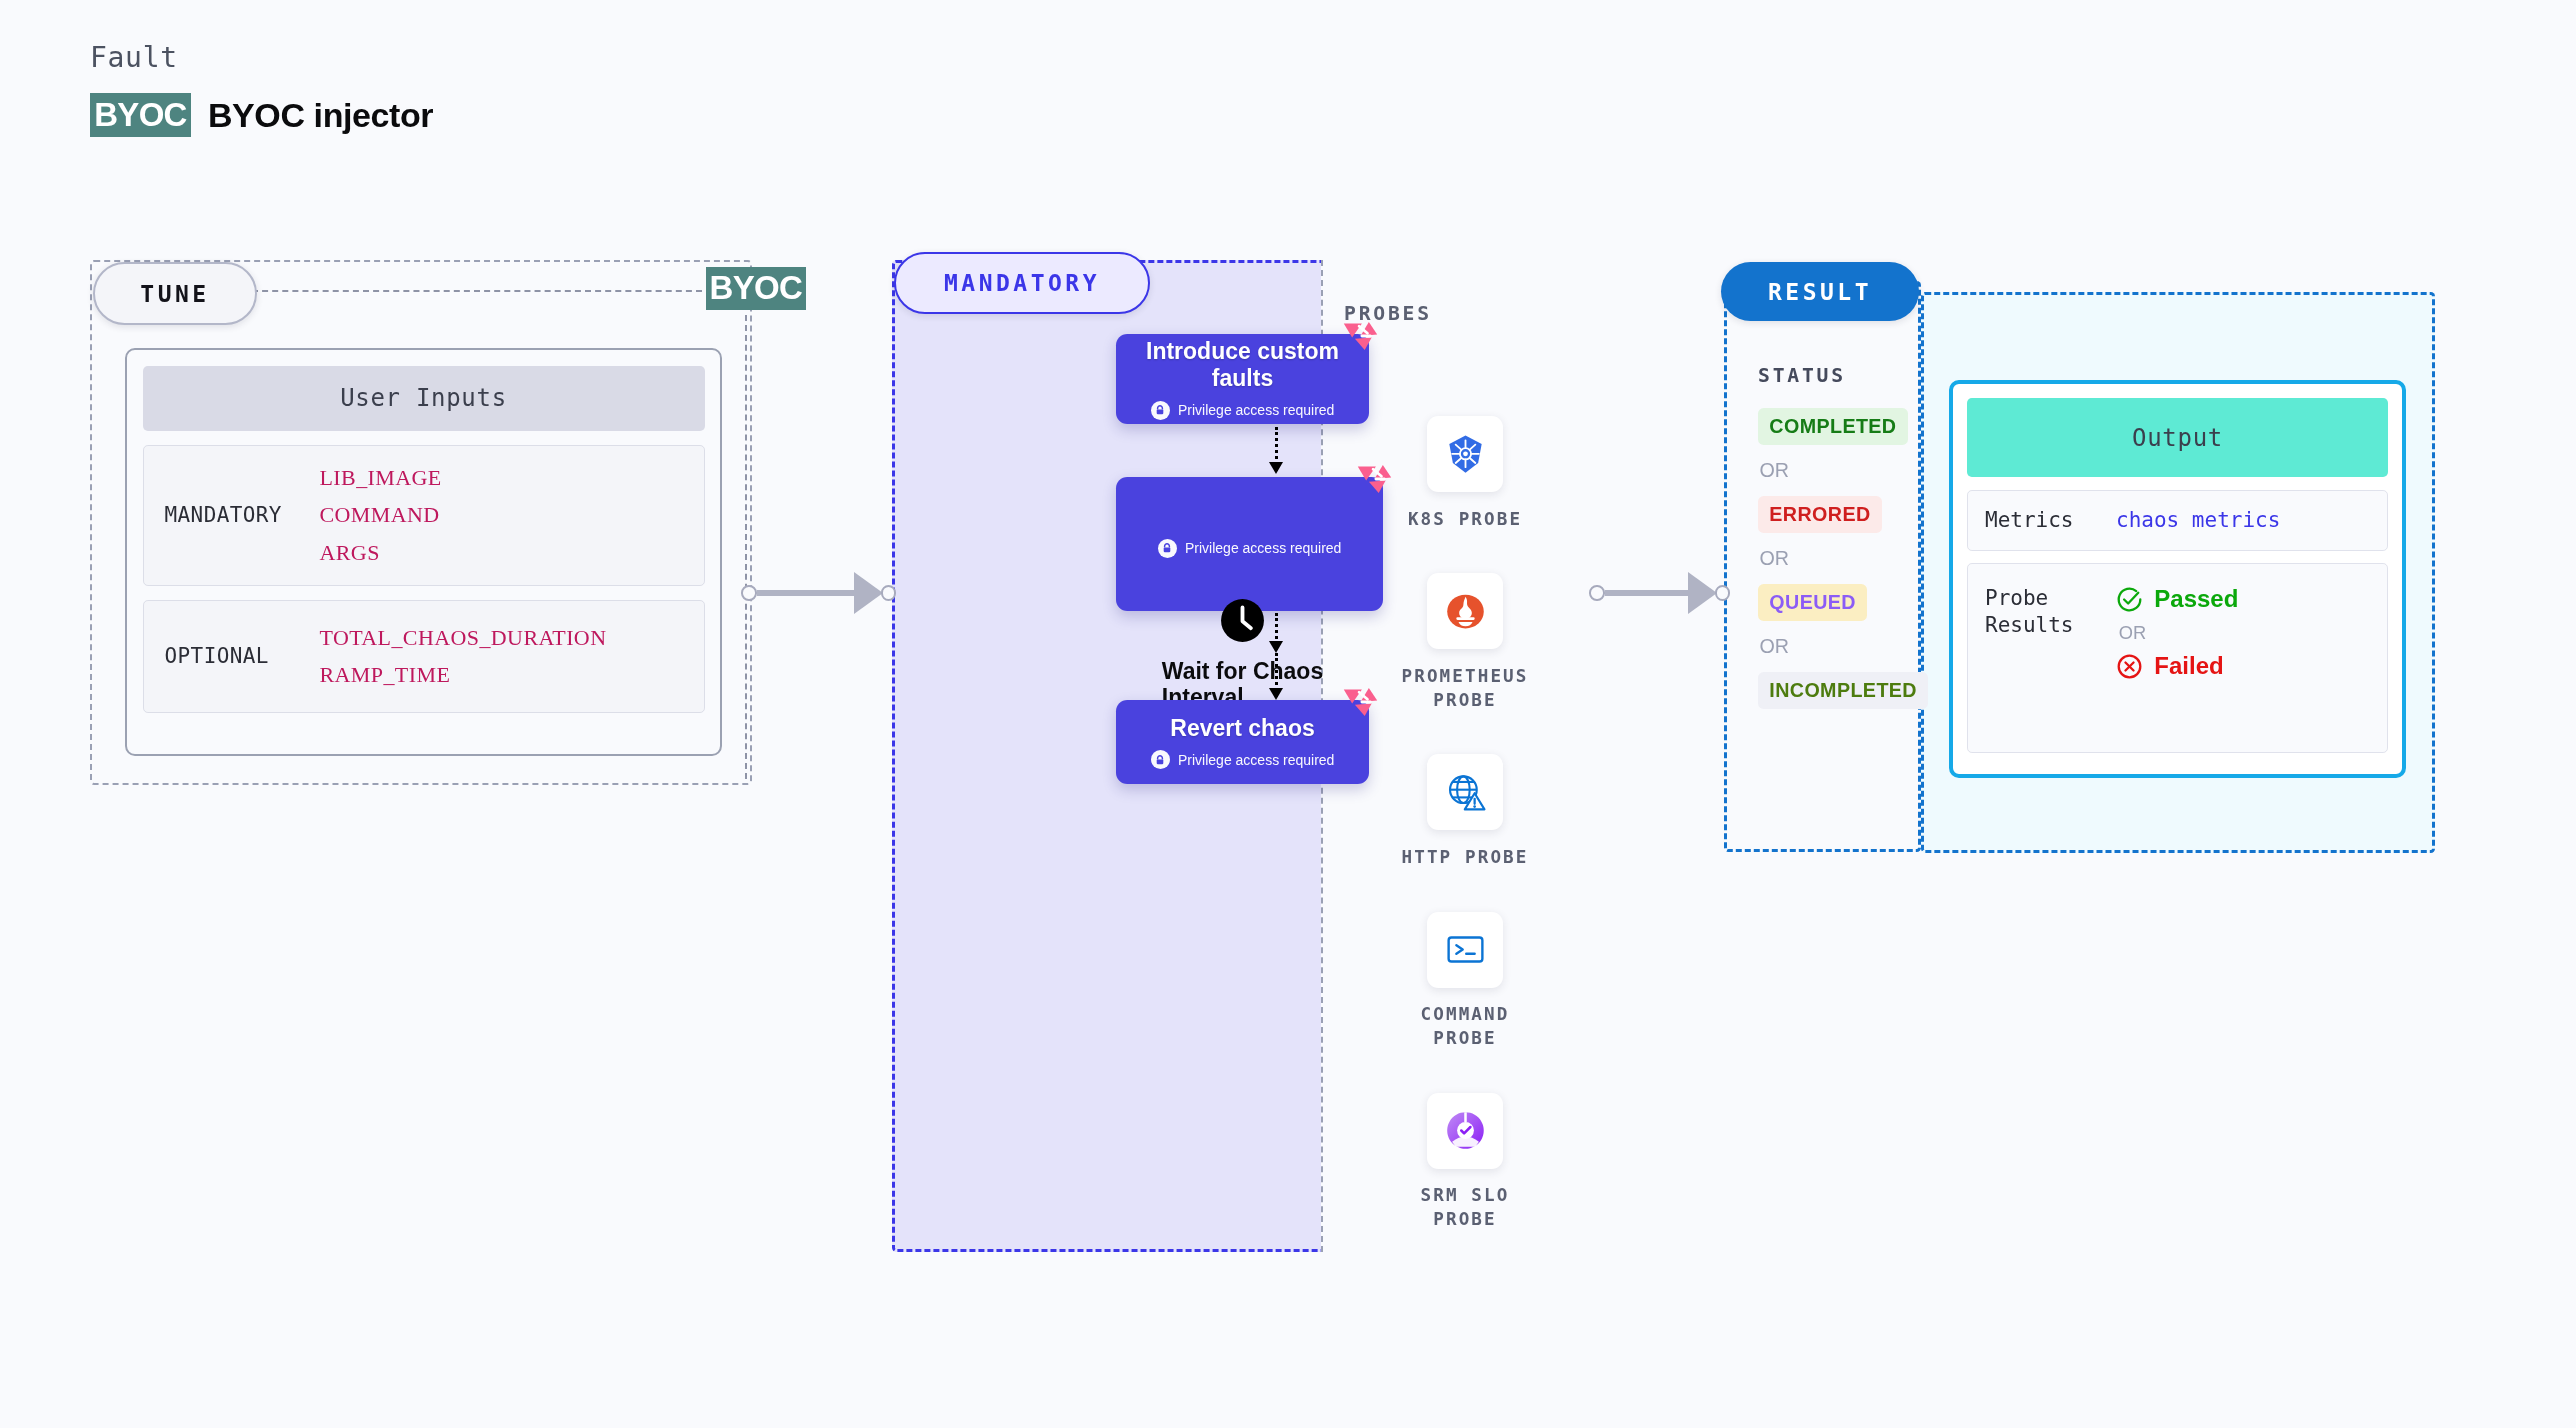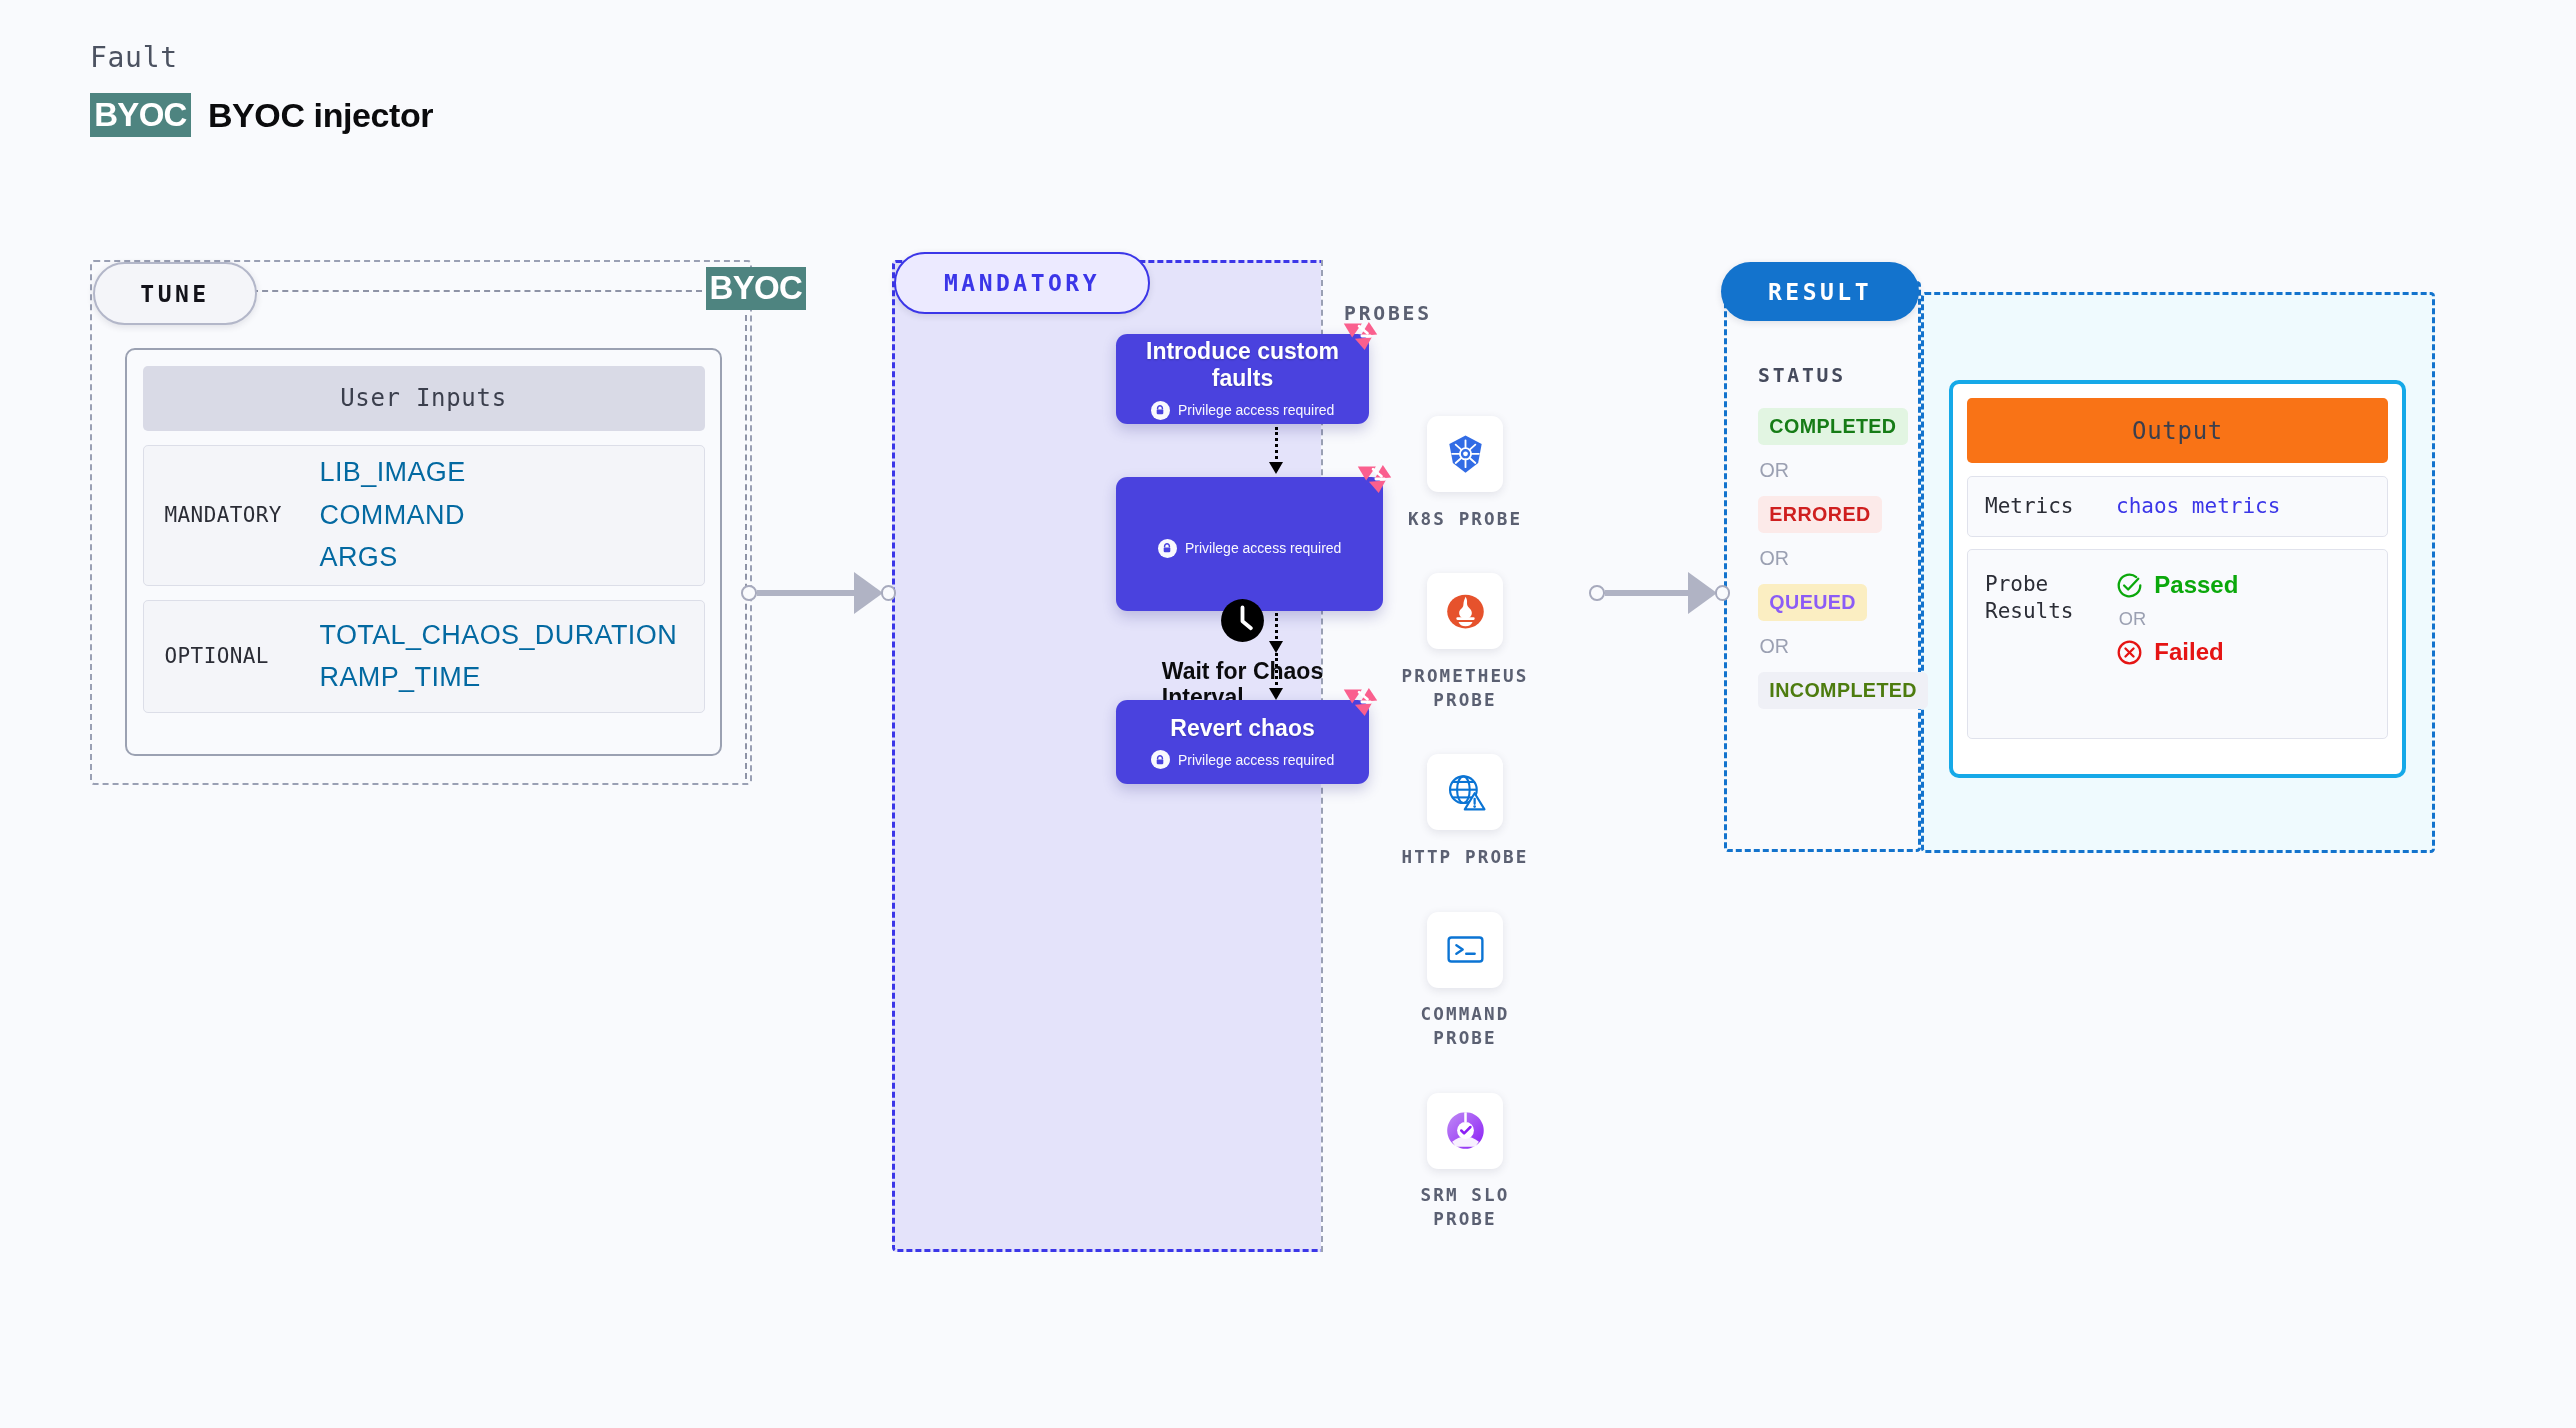--- a/index.html
+++ b/index.html
@@ -140,23 +140,23 @@
     font-size: 21px;
     color: #2b2d36;
     letter-spacing: 0.4px;
   }
   .input-group-values {
     display: flex;
     flex-direction: column;
     gap: 14px;
   }
   .input-value {
-    font-family: Liberation Sans, sans-serif;
-    font-size: 27px;
-    color: #0369a1;
+    font-family: Liberation Serif, serif;
+    font-size: 22px;
+    color: #be185d;
     letter-spacing: 0.4px;
     line-height: 1.05;
   }
   #group-mandatory { height: 141px; }
   #group-optional  { height: 113px; }
 
   
   #tune-top-dashline {
     position: absolute;
     left: 252px;
@@ -481,22 +481,22 @@
     top: 380px;
     width: 457px;
     height: 398px;
     border: 4.2px solid #16a9e8;
     border-radius: 9.9px;
     background: #ffffff;
     box-sizing: border-box;
     padding: 14px;
   }
   #output-header {
-    height: 65px;
-    background: #f97316;
+    height: 79px;
+    background: #5eead4;
     border-radius: 4.9px;
     display: flex;
     align-items: center;
     justify-content: center;
     font-family: "DejaVu Sans Mono", monospace;
     font-size: 24px;
     color: #3b3f4d;
     letter-spacing: 0.7px;
   }
   .out-row {

